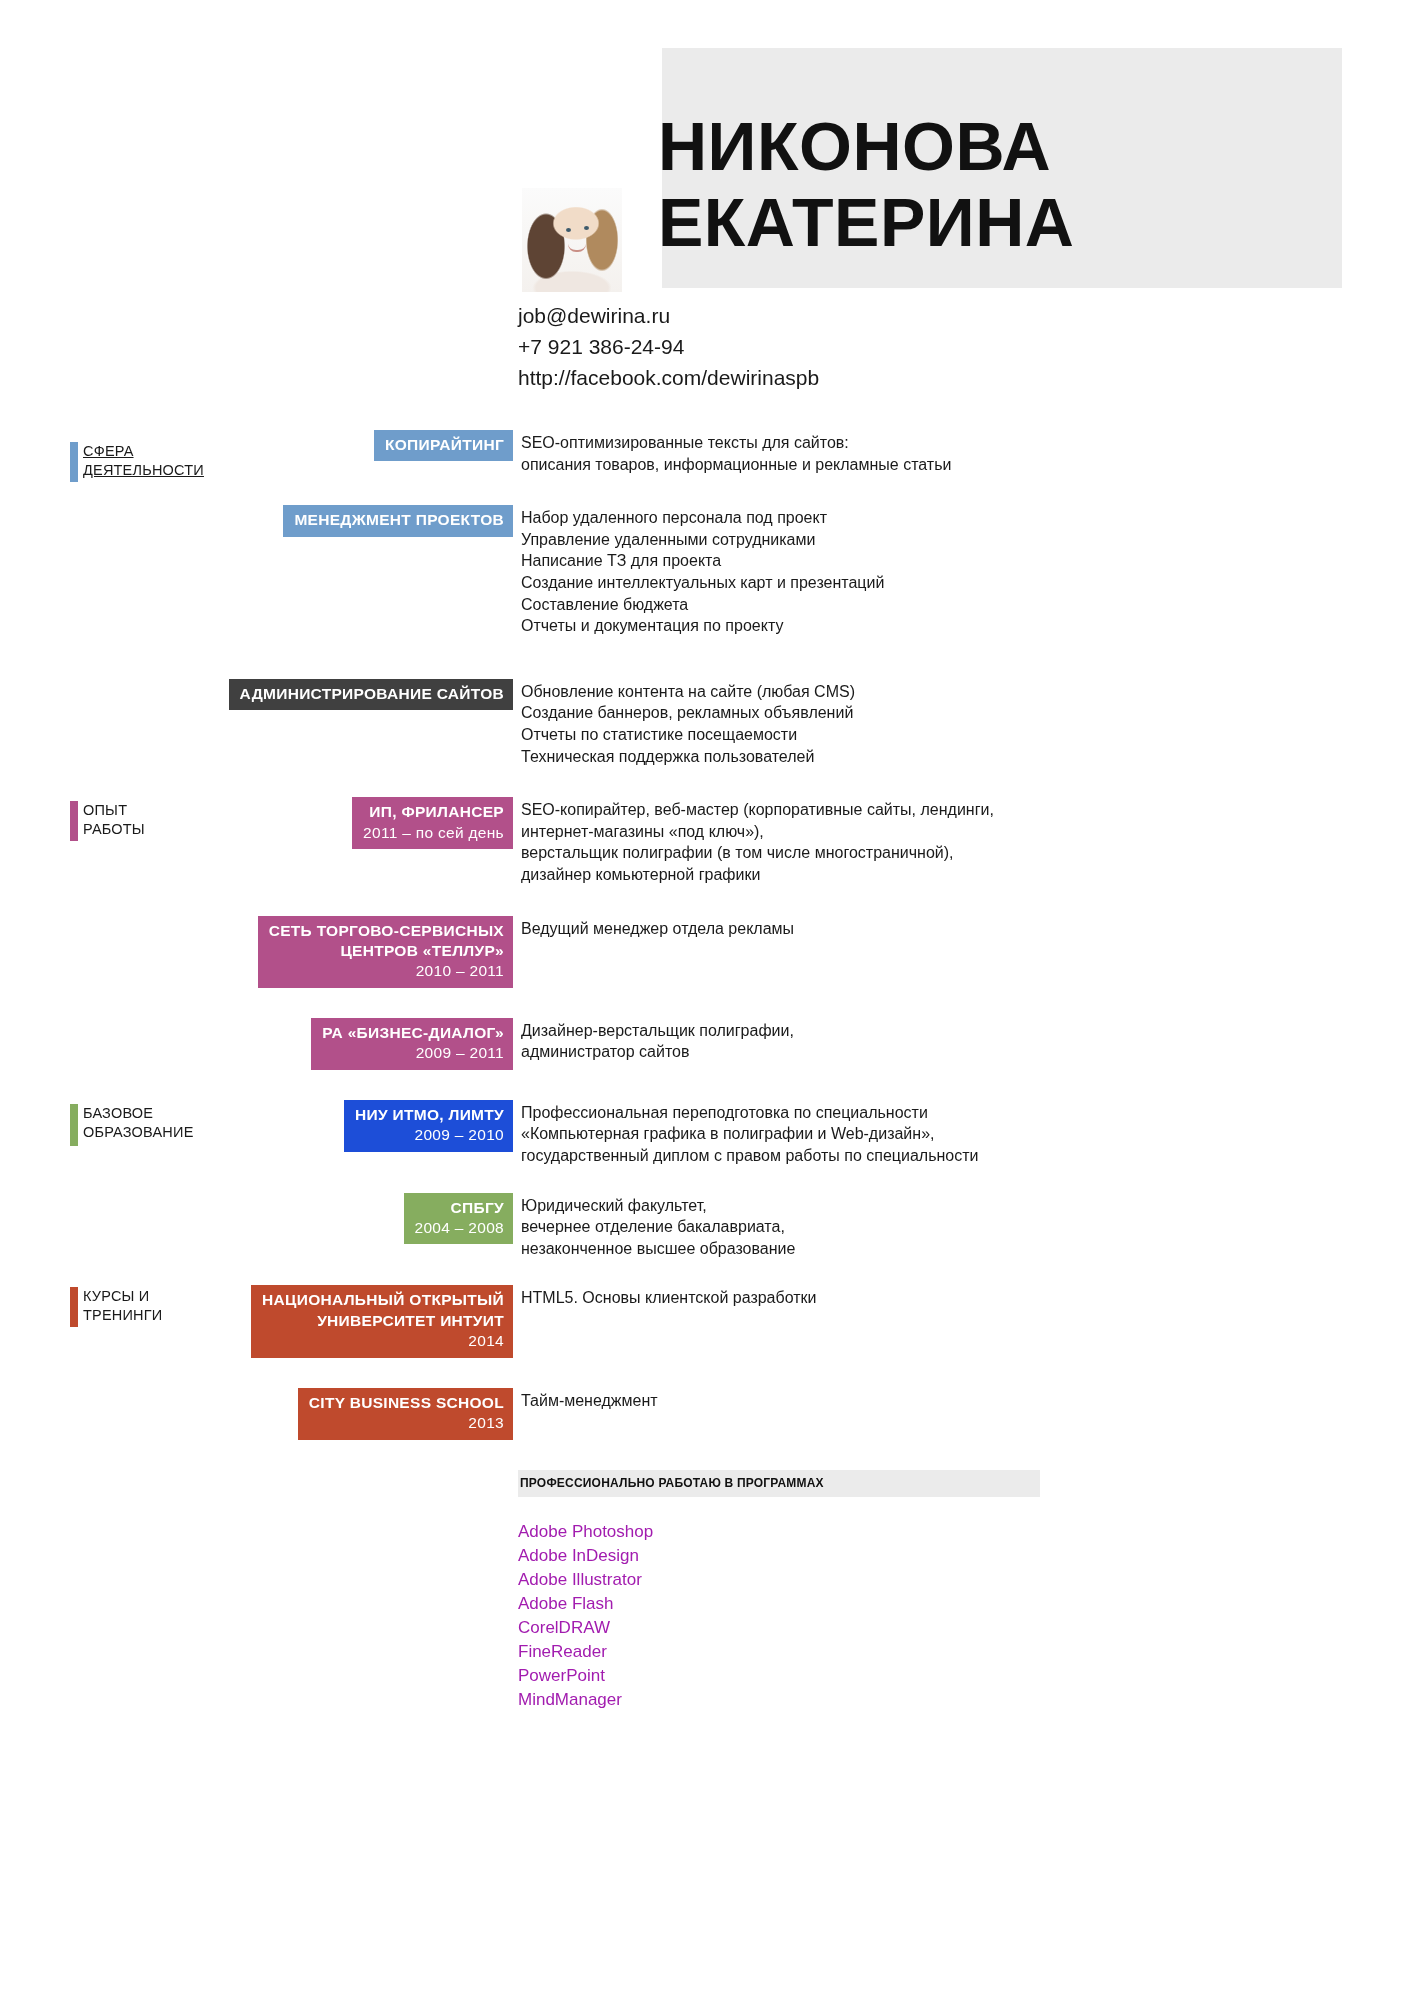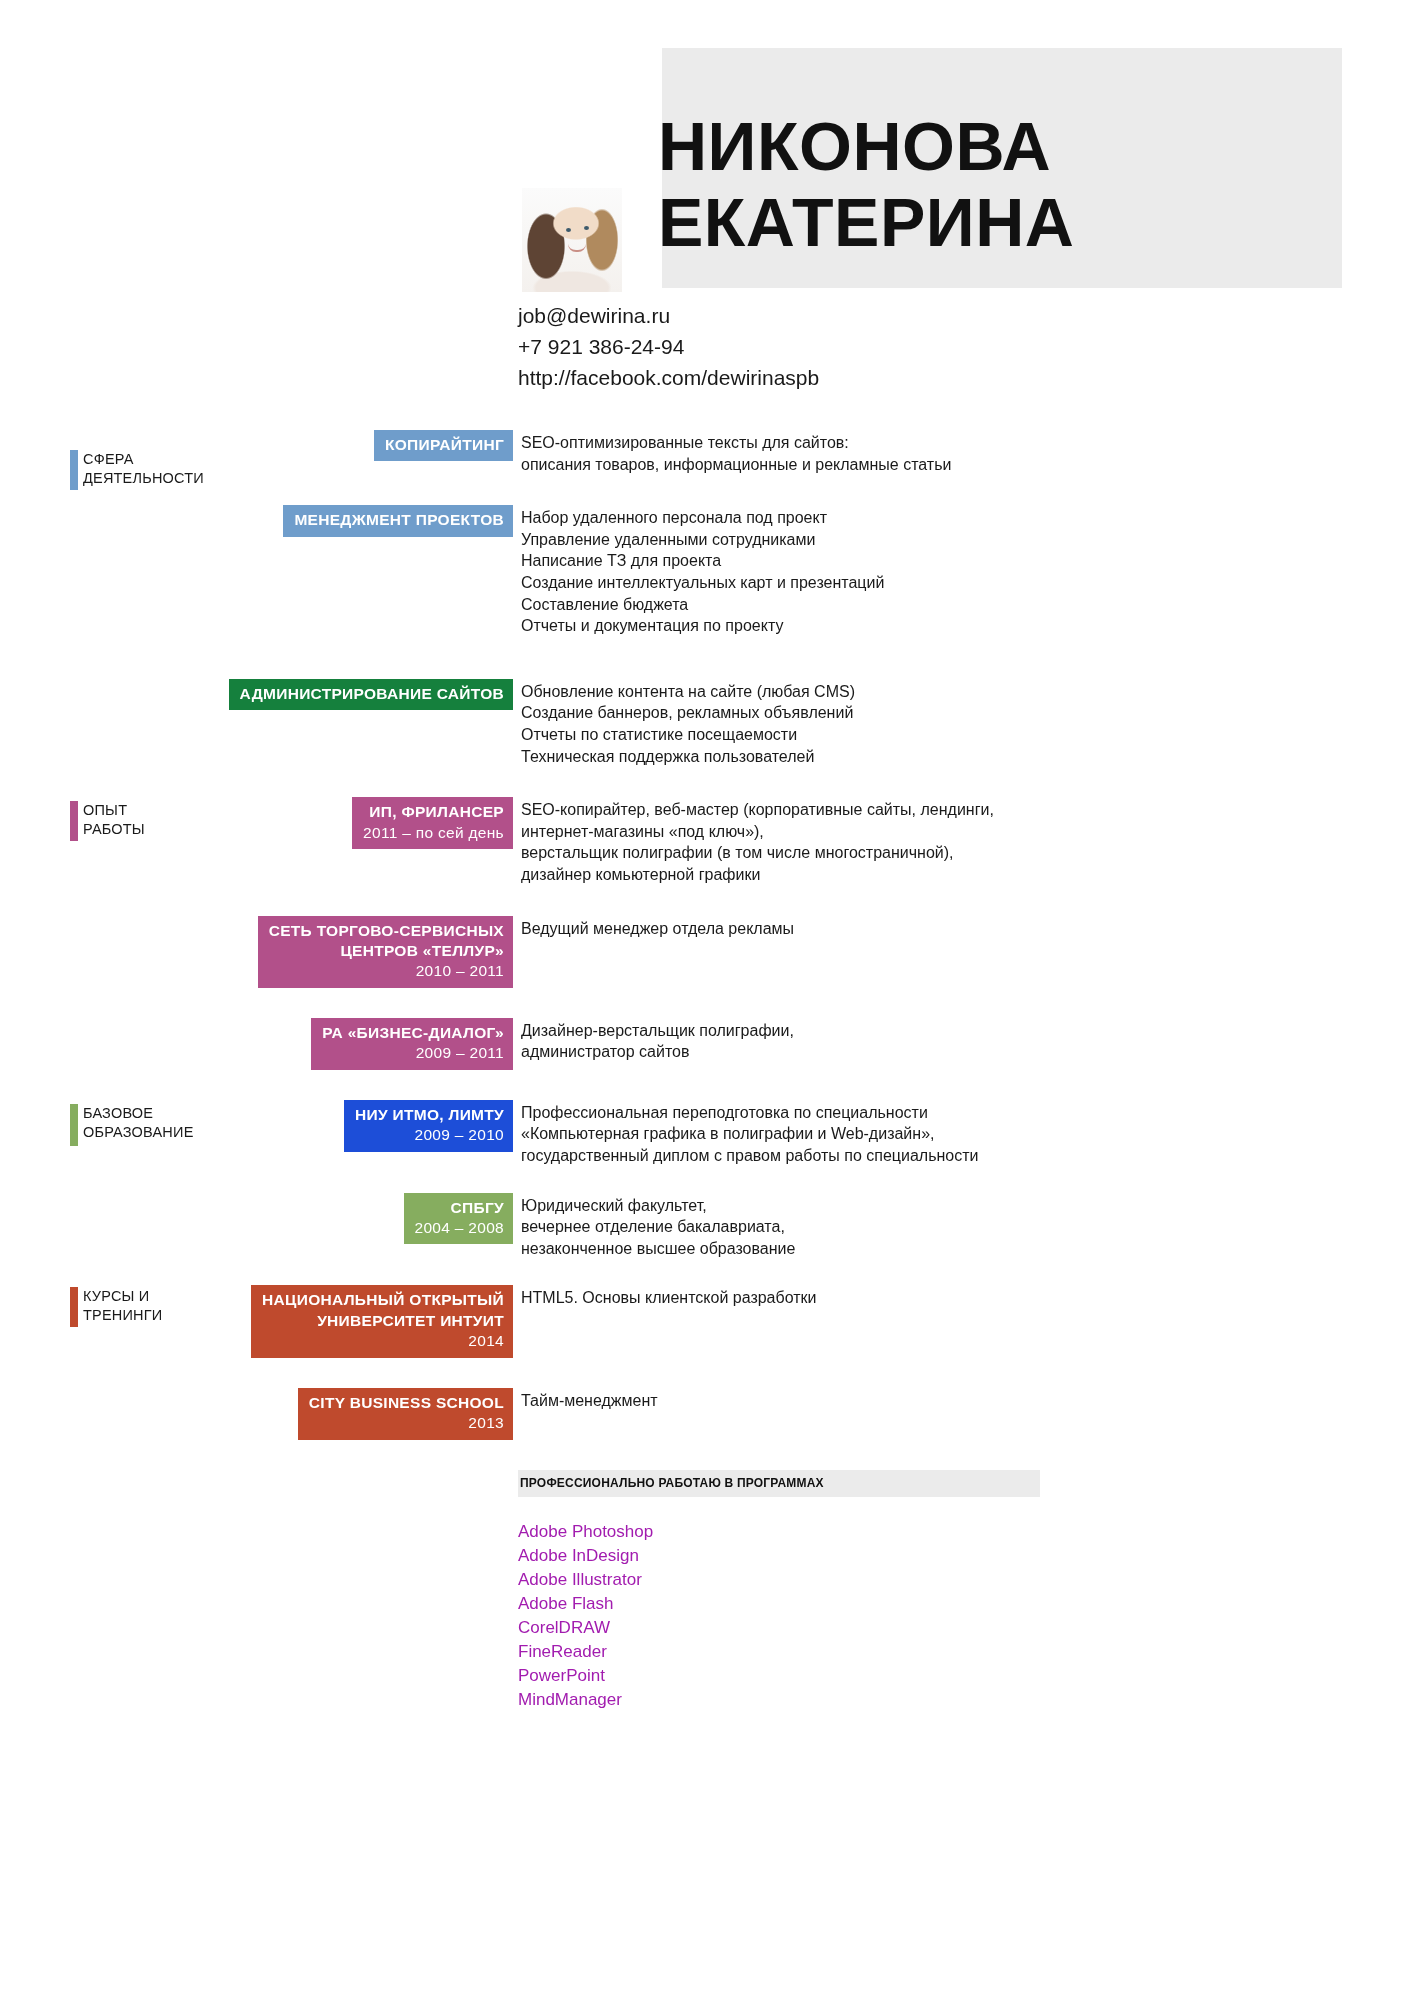--- a/index.html
+++ b/index.html
@@ -120,21 +120,21 @@
     padding-left: 8px;
     font-size: 16px;
     line-height: 1.35;
     color: #1a1a1a;
     padding-top: 2px;
   }
   .desc div { white-space: nowrap; }
 
   
   #sec-activity { height: 300px; }
-  #sec-activity .sect-label { top: 20px; height: 40px; }
+  #sec-activity .sect-label { top: 12px; height: 40px; text-decoration: underline; }
   #sec-activity .rows { padding-top: 0; }
 
   #sec-experience { height: 255px; }
   #sec-experience .sect-label { top: 4px; height: 40px; }
 
   #sec-education { height: 175px; }
   #sec-education .sect-label { top: 4px; height: 42px; }
 
   #sec-courses { height: 165px; }
   #sec-courses .sect-label { top: 2px; height: 40px; }
@@ -214,21 +214,21 @@
               <div>Набор удаленного персонала под проект</div>
               <div>Управление удаленными сотрудниками</div>
               <div>Написание ТЗ для проекта</div>
               <div>Создание интеллектуальных карт и презентаций</div>
               <div>Составление бюджета</div>
               <div>Отчеты и документация по проекту</div>
             </div>
           </div>
           <div class="row" style="margin-bottom: 30px;">
             <div class="badge-col">
-              <div class="badge" style="background: #15803d;">
+              <div class="badge" style="background: #404040;">
                 <div class="b-title">АДМИНИСТРИРОВАНИЕ САЙТОВ</div>
               </div>
             </div>
             <div class="desc">
               <div>Обновление контента на сайте (любая CMS)</div>
               <div>Создание баннеров, рекламных объявлений</div>
               <div>Отчеты по статистике посещаемости</div>
               <div>Техническая поддержка пользователей</div>
             </div>
           </div>

